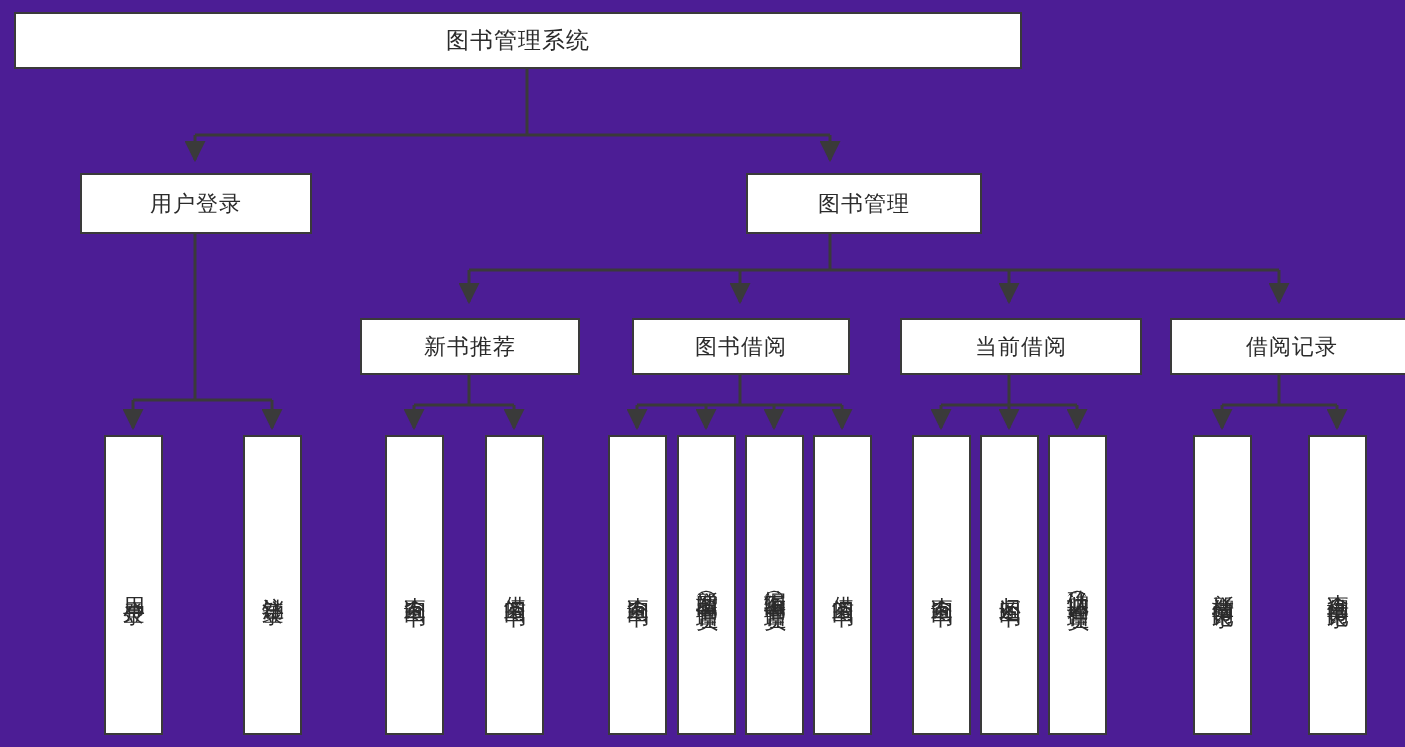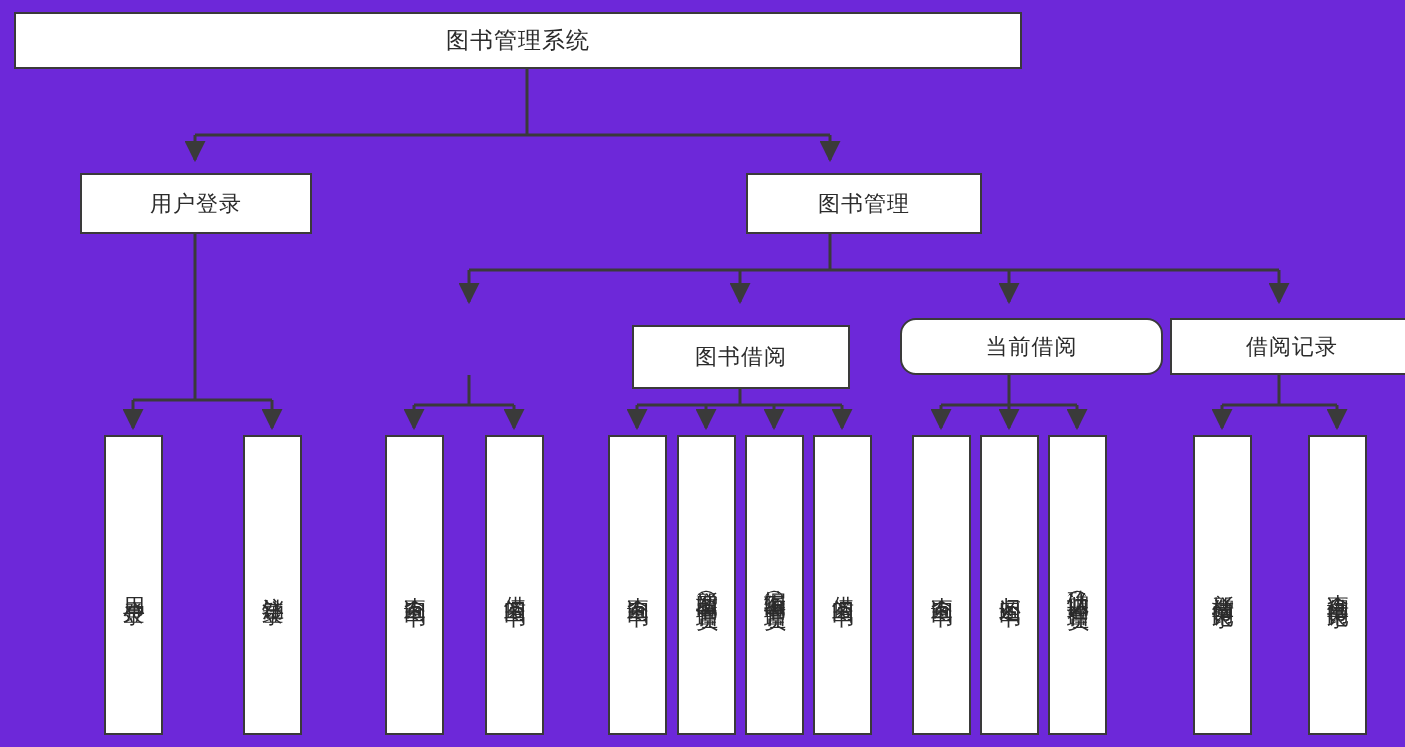--- a/index.html
+++ b/index.html
@@ -4,21 +4,21 @@
 <style>
   html,body{margin:0;padding:0;background:#ffffff;}
   body{
     font-family:"Liberation Sans","DejaVu Sans",sans-serif;
     color:#222222;
   }
   #canvas{
     position:relative;
     width:1405px;
     height:747px;
-    background:#6d28d9;
+    background:#4c1d95;
     overflow:hidden;
     text-decoration:underline;
   }
   svg.connectors{
     position:absolute;
     left:0; top:0;
     width:1405px; height:747px;
     pointer-events:none;
   }
   .node{
@@ -123,26 +123,29 @@
   </div>
 
   <div class="node l2" style="left:80px; top:173px; width:232px; height:61px;">
     <span class="label">用户登录</span>
   </div>
 
   <div class="node l2" style="left:712px; top:173px; width:236px; height:61px;margin-left:34px;">
     <span class="label">图书管理</span>
   </div>
 
-
-  <div class="node l2" style="left:632px; top:318px; width:218px; height:64px;margin-top:7px;">
+  <div class="node l2" style="left:360px; top:318px; width:220px; height:57px;">
+    <span class="label">新书推荐</span>
+  </div>
+
+  <div class="node l2" style="left:632px; top:318px; width:218px; height:57px;">
     <span class="label">图书借阅</span>
   </div>
 
-  <div class="node l2" style="left:900px; top:318px; width:263px; height:57px;border-radius:16px;">
+  <div class="node l2" style="left:900px; top:318px; width:242px; height:57px;">
     <span class="label">当前借阅</span>
   </div>
 
   <div class="node l2" style="left:1170px; top:318px; width:244px; height:57px;">
     <span class="label">借阅记录</span>
   </div>
 
   <div class="node vertical" style="left:104px; top:435px; width:59px; height:300px;">
     <span class="label">用户登录</span>
   </div>

